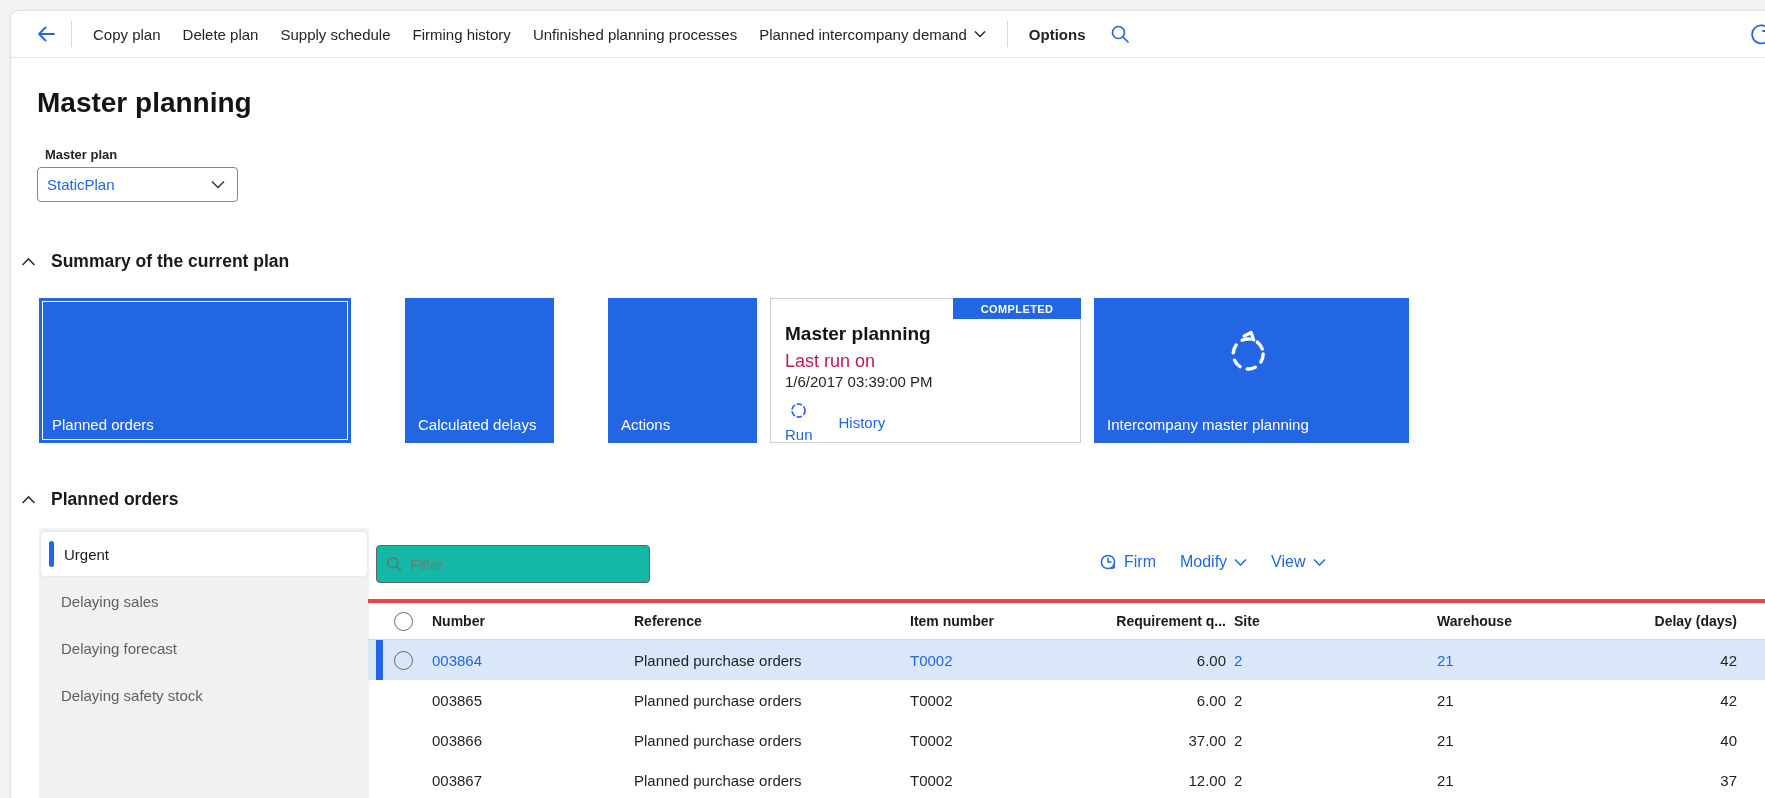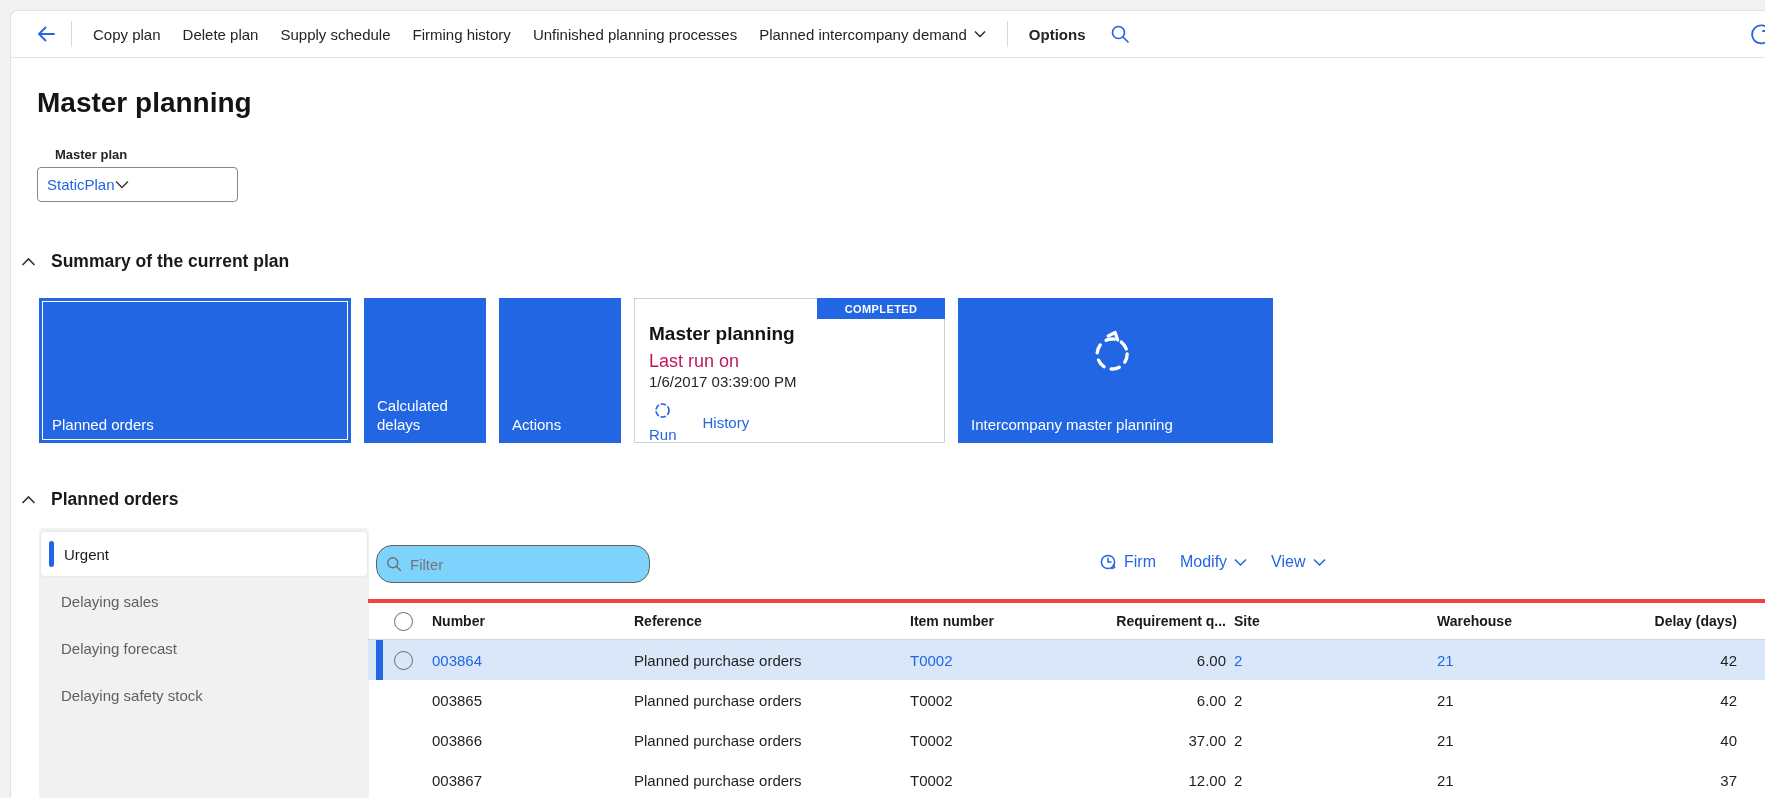--- a/index.html
+++ b/index.html
@@ -18,37 +18,37 @@
   .tb-back { display:flex; align-items:center; justify-content:center; width:30px; height:30px; cursor:pointer; }
   .tb-divider { width:1px; height:26px; background:#d9d9d9; margin:0 10px; }
   .tb-item { font-size:15px; color:#242424; padding:0 11px; white-space:nowrap; cursor:pointer; }
   .tb-item.dropdown { display:flex; align-items:center; gap:7px; }
   .tb-item.bold { font-weight:700; }
   .tb-search { margin-left:14px; cursor:pointer; display:flex; align-items:center; }
   .tb-refresh { position:absolute; right:-9px; top:12px; }
 
   
   .page-title { position:absolute; left:26px; top:76px; font-size:28px; font-weight:700; color:#141414; }
-  .mp-label { position:absolute; left:44px; top:136px; font-size:13px; font-weight:700; color:#242424; }
+  .mp-label { position:absolute; left:34px; top:136px; font-size:13px; font-weight:700; color:#242424; }
   .combo { position:absolute; left:26px; top:156px; width:201px; height:35px; border:1px solid #8a8886;
-           border-radius:4px; background:#fff; display:flex; align-items:center; 
+           border-radius:4px; background:#fff; display:flex; align-items:center; justify-content:space-between;
            padding:0 12px 0 9px; cursor:pointer; }
   .combo-value { font-size:15px; color:#2266E3; }
 
   .section-hdr { position:absolute; display:flex; align-items:center; gap:15px; cursor:pointer; }
   .section-hdr .txt { font-size:17.5px; font-weight:700; color:#1b1a19; }
   .hdr-summary { left:10px; top:240px; }
   .hdr-planned { left:10px; top:478px; }
 
   
   .tiles { position:absolute; left:28px; top:287px; display:flex; gap:13px; }
   .tile { position:relative; height:145px; background:#2266E3; color:#fff; cursor:pointer; }
   .tile .tile-label { position:absolute; left:13px; bottom:9px; right:10px; font-size:15px; line-height:19px; }
   .tile.selected { outline:1px solid #fff; outline-offset:-4px; }
-  .tile.w-lg { width:312px; } .tile.w-sm { width:122px; } .tile.w-xl { width:315px; }
+  .tile.w-lg { width:312px; } .tile.w-sm { width:149px;margin-left:41px; } .tile.w-xl { width:315px; }
 
   .status-card { position:relative; width:311px; height:145px; background:#fff; border:1px solid #cfcfcf; }
   .badge { position:absolute; top:-1px; right:-1px; width:128px; height:21px; background:#2266E3; color:#fff;
            font-size:11px; font-weight:700; letter-spacing:.4px; display:flex; align-items:center; justify-content:center; }
   .sc-title { position:absolute; left:14px; top:24px; font-size:19px; font-weight:700; color:#141414; }
   .sc-lastrun { position:absolute; left:14px; top:52px; font-size:18px; color:#be185d; }
   .sc-date { position:absolute; left:14px; top:74px; font-size:15px; color:#242424; }
   .sc-links { position:absolute; left:14px; top:103px; display:flex; align-items:center; gap:26px; }
   .sc-link { display:flex; align-items:center; gap:7px; color:#2266E3; font-size:15px; cursor:pointer;flex-direction:column; }
 
@@ -59,21 +59,21 @@
                border-radius:4px 4px 0 0; padding-top:4px; }
   .nav-item { height:47px; display:flex; align-items:center; padding-left:22px;
               font-size:15px; color:#5f5f5f; cursor:pointer; }
   .nav-item.selected { height:44px; margin:0 2px 2px 2px; background:#fff; border-radius:4px;
                        box-shadow:0 0 2px rgba(0,0,0,.12); padding-left:0; color:#1b1a19; }
   .nav-sel-bar { width:5px; height:26px; border-radius:3px; background:#2266E3; margin-left:8px; }
   .nav-item.selected .nav-txt { margin-left:10px; }
 
   
   .filter-box { position:absolute; left:365px; top:534px; width:274px; height:38px; border:1px solid #616161;
-                border-radius:16px; background:#7dd3fc; display:flex; align-items:center; padding:0 9px; gap:8px; }
+                border-radius:4px; background:#14b8a6; display:flex; align-items:center; padding:0 9px; gap:8px; }
   .filter-box input { border:none; outline:none; flex:1; font-size:15px; font-family:"Liberation Sans",sans-serif;
                       color:#1f1f1f; background:transparent; }
   .filter-box input::placeholder { color:#767676; }
 
   .grid-actions { position:absolute; left:1088px; top:542px; display:flex; align-items:center; gap:24px; }
   .ga-item { display:flex; align-items:center; gap:7px; color:#2266E3; font-size:16px; cursor:pointer; }
 
   
   .grid { position:absolute; left:357px; top:588px; right:0; bottom:0; border-top:4px solid #ef4444; }
   .g-hdr { position:relative; height:37px; border-bottom:1px solid #d6d6d6; font-size:14px; font-weight:700; color:#1b1a19; }

